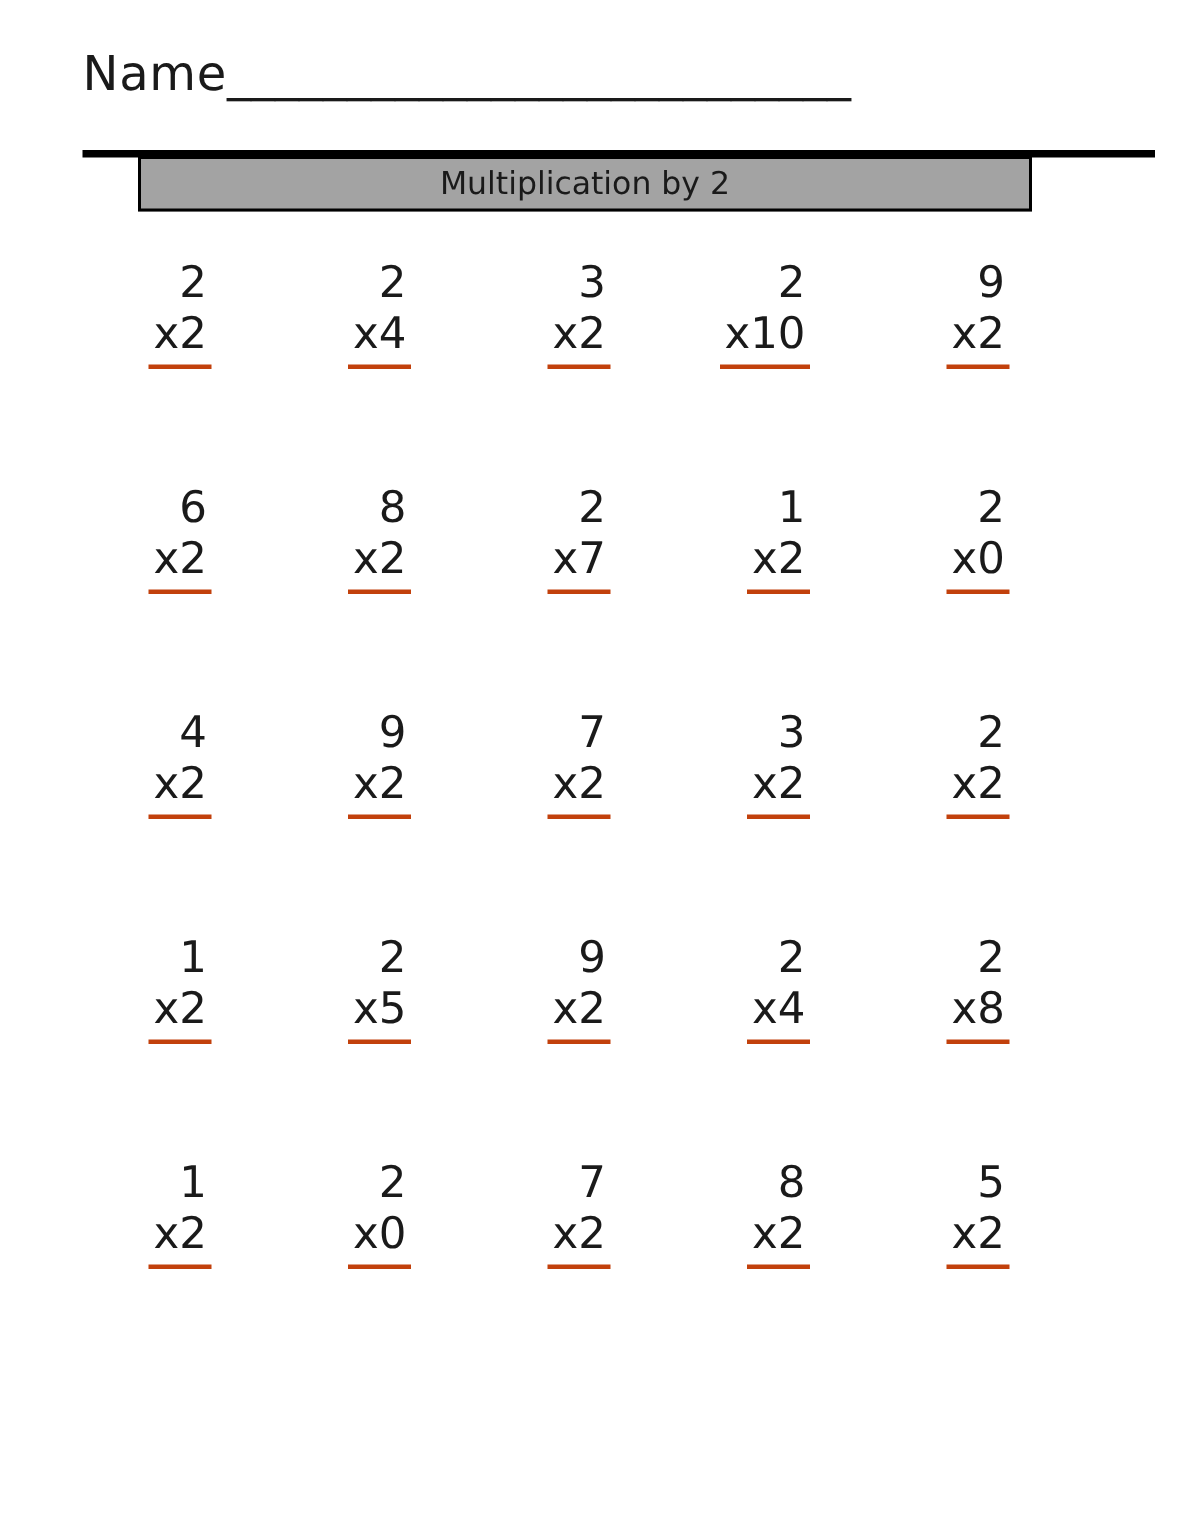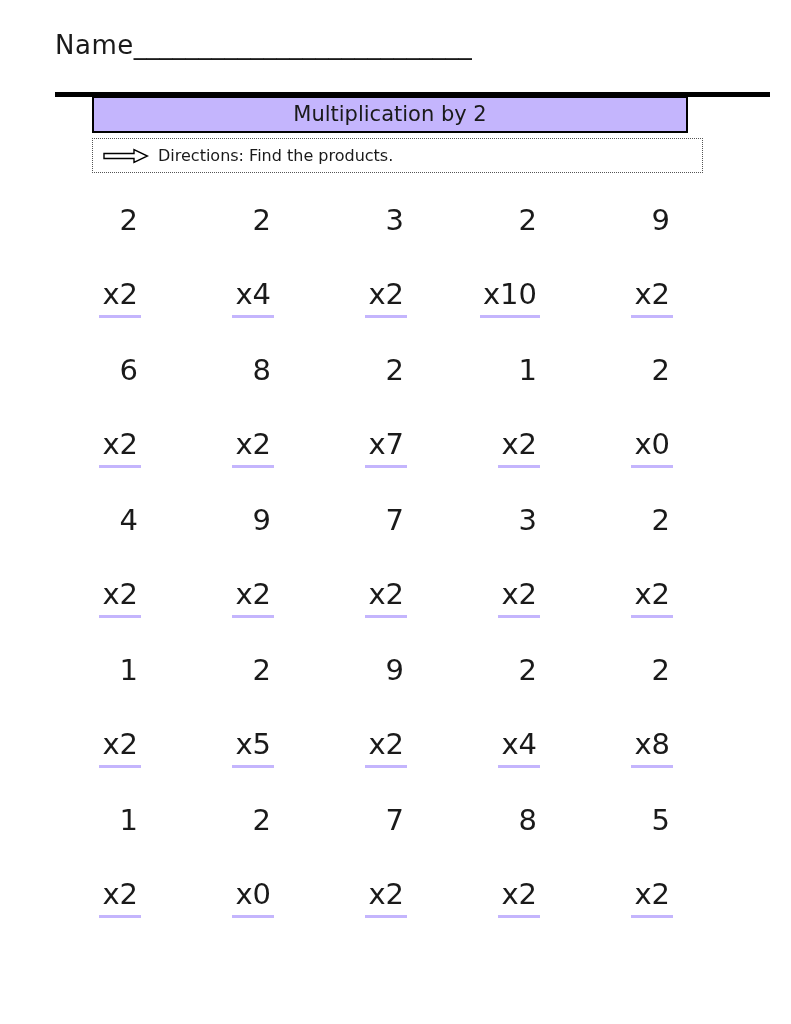--- a/index.html
+++ b/index.html
@@ -7,37 +7,37 @@
   body {
     width: 791px; height: 1024px;
     font-family: "DejaVu Sans", "Liberation Sans", sans-serif;
     color: #1a1a1a;
     overflow: hidden;
   }
   .page { width: 791px; height: 1024px; position: relative; }
 
   .name-row {
     margin: 30px 0 0 55px;
-    font-size: 26px;
+    font-size: 32px;
     white-space: nowrap;
     letter-spacing: 0.5px;
   }
   .name-line { letter-spacing: 0; }
 
   .top-rule {
     margin: 32px 0 0 55px;
     width: 715px; height: 5px;
     background: #000000;
   }
 
   .title-bar {
     margin: -1px 0 0 92px;
     width: 596px;
     border: 2px solid #000000;
-    background: #c4b5fd;
+    background: #a3a3a3;
     text-align: center;
     font-size: 21px;
     padding: 4px 0 5px 0;
   }
 
   .directions-box {
     margin: 5px 0 0 92px;
     width: 611px;
     border: 1px dotted #555555;
     padding: 7px 10px;
@@ -62,47 +62,38 @@
   }
   .top-num {
     font-size: 29px;
     line-height: 35px;
     padding-right: 3px;
   }
   .bot-num {
     font-size: 29px;
     line-height: 33px;
     padding: 0 3px 4px 3px;
-    border-bottom: 3px solid #c4b5fd;
-    margin-top: 40px;
+    border-bottom: 3px solid #c2410c;
   }
 </style>
 </head>
 <body>
 
 <div class="page">
 
   <div class="name-row">
     <span>Name</span><span class="name-line">__________________________</span>
   </div>
 
   <div class="top-rule"></div>
 
   <div class="title-bar">
     <span>Multiplication by 2</span>
   </div>
 
-  <div class="directions-box">
-    <span class="arrow-icon">
-      <svg width="46" height="16" viewBox="0 0 46 16">
-        <path d="M1 5.5 H31 V1.5 L44.5 8 L31 14.5 V10.5 H1 Z" fill="#ffffff" stroke="#000000" stroke-width="1.4"></path>
-      </svg>
-    </span>
-    <span>Directions: Find the products.</span>
-  </div>
 
   <div class="problems-grid">
 
     <div class="problem-cell">
       <div class="top-num">2</div>
       <div class="bot-num">x2</div>
     </div>
     <div class="problem-cell">
       <div class="top-num">2</div>
       <div class="bot-num">x4</div>

